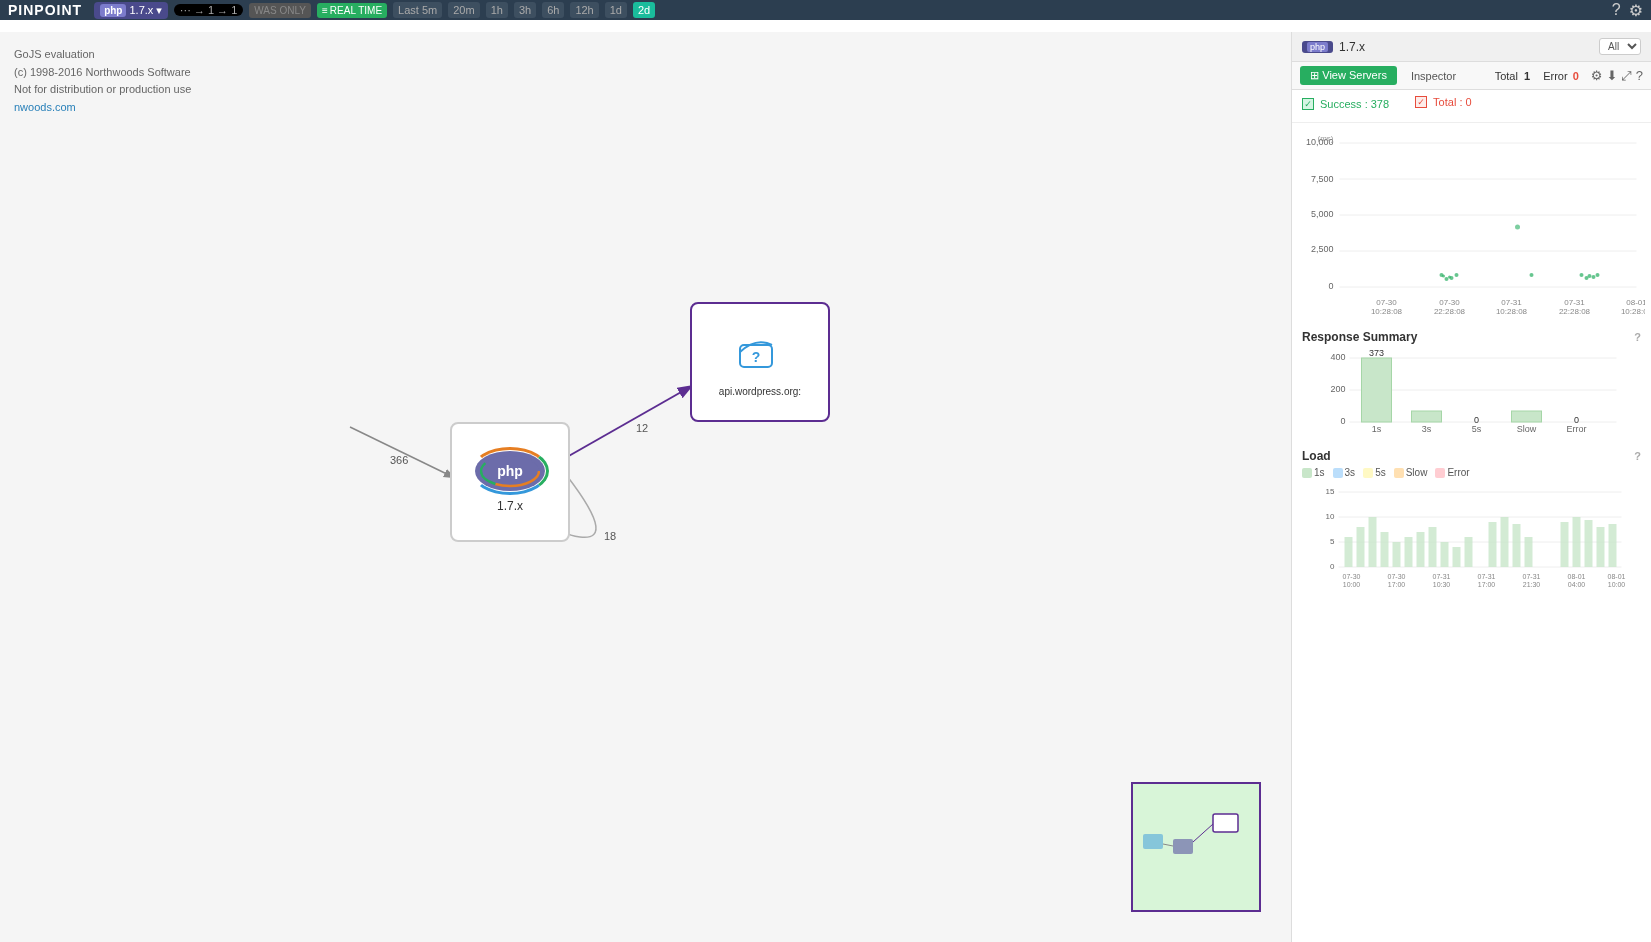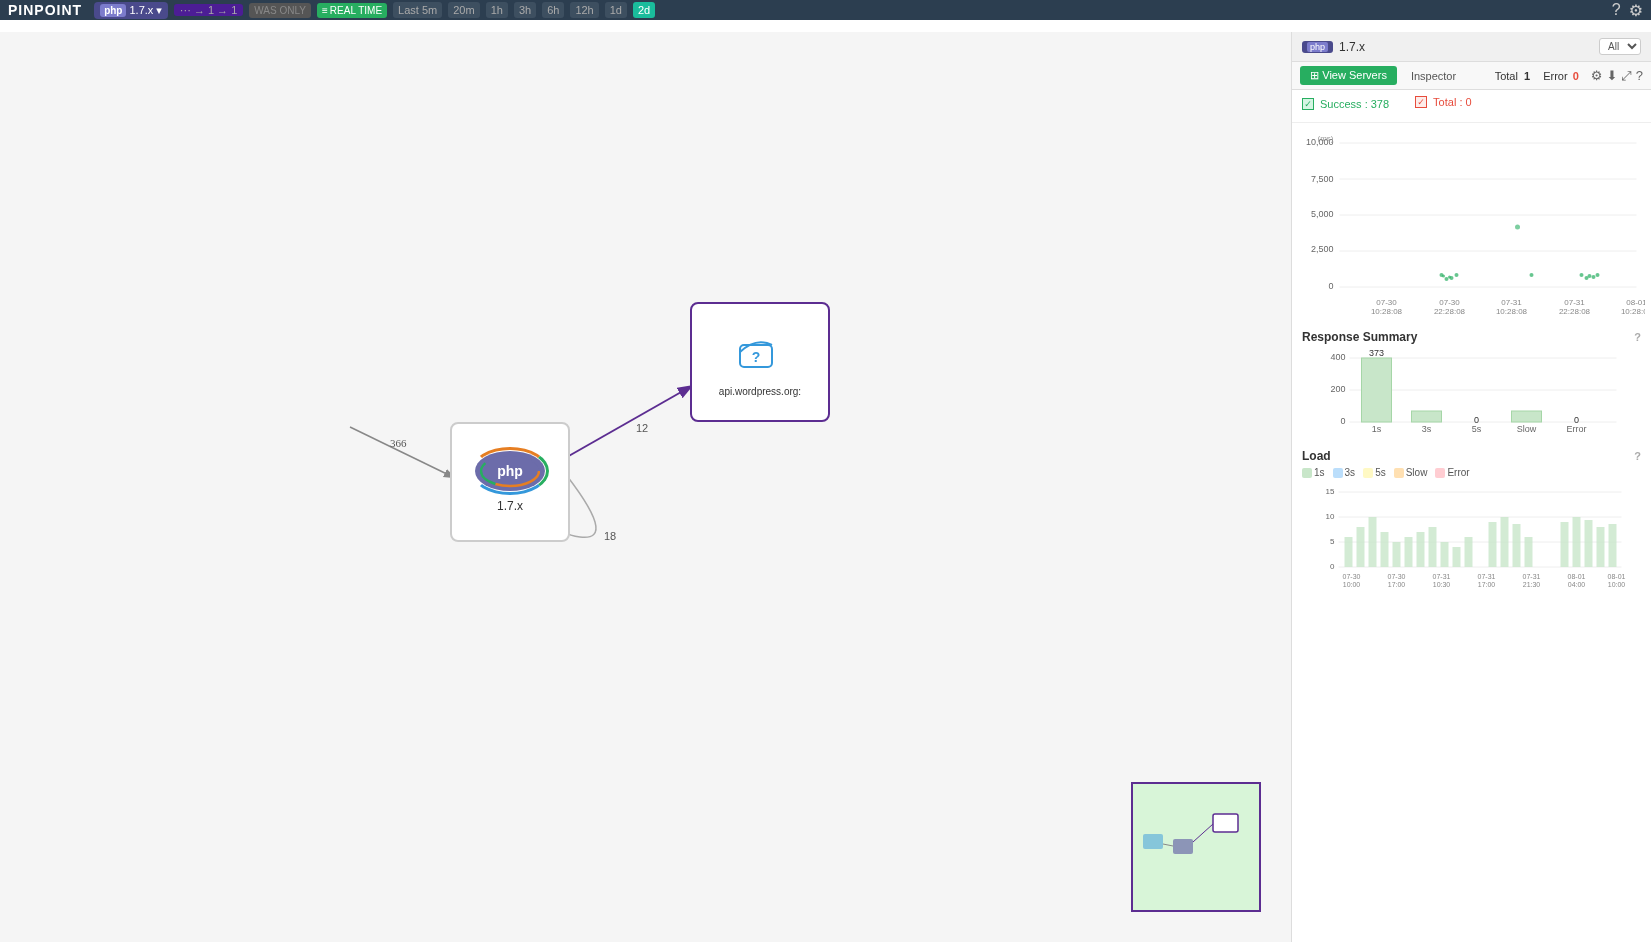--- a/index.html
+++ b/index.html
@@ -11,21 +11,21 @@
       background: #2c3e50; height: 20px;
       padding: 0 8px; gap: 6px;
       position: fixed; top: 0; left: 0; right: 0; z-index: 100;
     }
     .topbar-logo { color: #fff; font-weight: bold; font-size: 14px; letter-spacing: 1px; margin-right: 6px; }
     .php-badge {
       background: #4a4a8c; color: #fff; border-radius: 4px;
       padding: 2px 6px; font-size: 11px; display: flex; align-items: center; gap: 3px;
     }
     .php-badge-inner { background: #7c7ccc; border-radius: 3px; padding: 1px 4px; font-size: 10px; font-weight: bold; color: #fff; }
-    .topbar-arrows { color: #aaa; font-size: 11px; background: #4c1d95; border-radius: 3px; padding: 0 6px; }
+    .topbar-arrows { color: #aaa; font-size: 11px; background: #000000; border-radius: 8px; padding: 0 6px; }
     .topbar-was { background: #555; color: #888; border-radius: 3px; padding: 2px 5px; font-size: 10px; }
     .topbar-realtime { background: #27ae60; color: #fff; border-radius: 3px; padding: 2px 5px; font-size: 10px; display: flex; align-items: center; gap: 2px; }
     .topbar-time-btns { display: flex; gap: 6px; }
     .time-btn {
       background: #3d4f60; color: #aaa; border: none; border-radius: 3px;
       padding: 2px 5px; font-size: 11px; cursor: pointer;
     }
     .time-btn.active { background: #1abc9c; color: #fff; }
     .topbar-icons { margin-left: auto; display: flex; gap: 8px; color: #aaa; font-size: 16px; }
     .topbar-icon { cursor: pointer; color: #ccc; }
@@ -204,20 +204,26 @@
   </div>
   <div class="topbar-icons">
     <span class="topbar-icon">?</span>
     <span class="topbar-icon">⚙</span>
   </div>
 </div>
 
 <div class="main-container">
 
   <div class="canvas-area">
+    <div class="eval-text">
+      <div>GoJS evaluation</div>
+      <div>(c) 1998-2016 Northwoods Software</div>
+      <div>Not for distribution or production use</div>
+      <div><a href="#">nwoods.com</a></div>
+    </div>
 
     <div class="diagram">
 
       <svg class="arrows-svg">
 
         <defs>
           <marker id="arrow1" markerWidth="8" markerHeight="8" refX="6" refY="3" orient="auto">
             <path d="M0,0 L0,6 L8,3 z" fill="#888"></path>
           </marker>
           <marker id="arrow2" markerWidth="8" markerHeight="8" refX="6" refY="3" orient="auto">
@@ -228,21 +234,21 @@
           </marker>
         </defs>
 
         <line x1="350" y1="395" x2="453" y2="445" stroke="#888" stroke-width="1.5" marker-end="url(#arrow1)"></line>
 
         <line x1="567" y1="425" x2="690" y2="355" stroke="#5c2d91" stroke-width="2" marker-end="url(#arrow2)"></line>
 
         <path d="M 560,435 Q 620,510 580,505 Q 540,500 560,455" stroke="#aaa" stroke-width="1.5" fill="none" marker-end="url(#arrow3)"></path>
       </svg>
 
-      <div class="arrow-label" style="left:390px; top:405px;font-family:Liberation Serif, serif;">366</div>
+      <div class="arrow-label" style="left:390px; top:422px;">366</div>
       <div class="arrow-label" style="left:636px; top:390px;">12</div>
       <div class="arrow-label" style="left:604px; top:498px;">18</div>
 
 
       <div class="node-php">
         <div class="node-php-logo">
           <svg width="60" height="34" viewBox="0 0 60 34">
             <ellipse cx="30" cy="17" rx="29" ry="15" fill="#6c6caa"></ellipse>
             <ellipse cx="30" cy="17" rx="29" ry="15" fill="none" stroke="#e67e22" stroke-width="2.5" stroke-dasharray="50 150" stroke-dashoffset="0"></ellipse>
             <ellipse cx="30" cy="17" rx="29" ry="15" fill="none" stroke="#27ae60" stroke-width="2.5" stroke-dasharray="30 170" stroke-dashoffset="-50"></ellipse>

